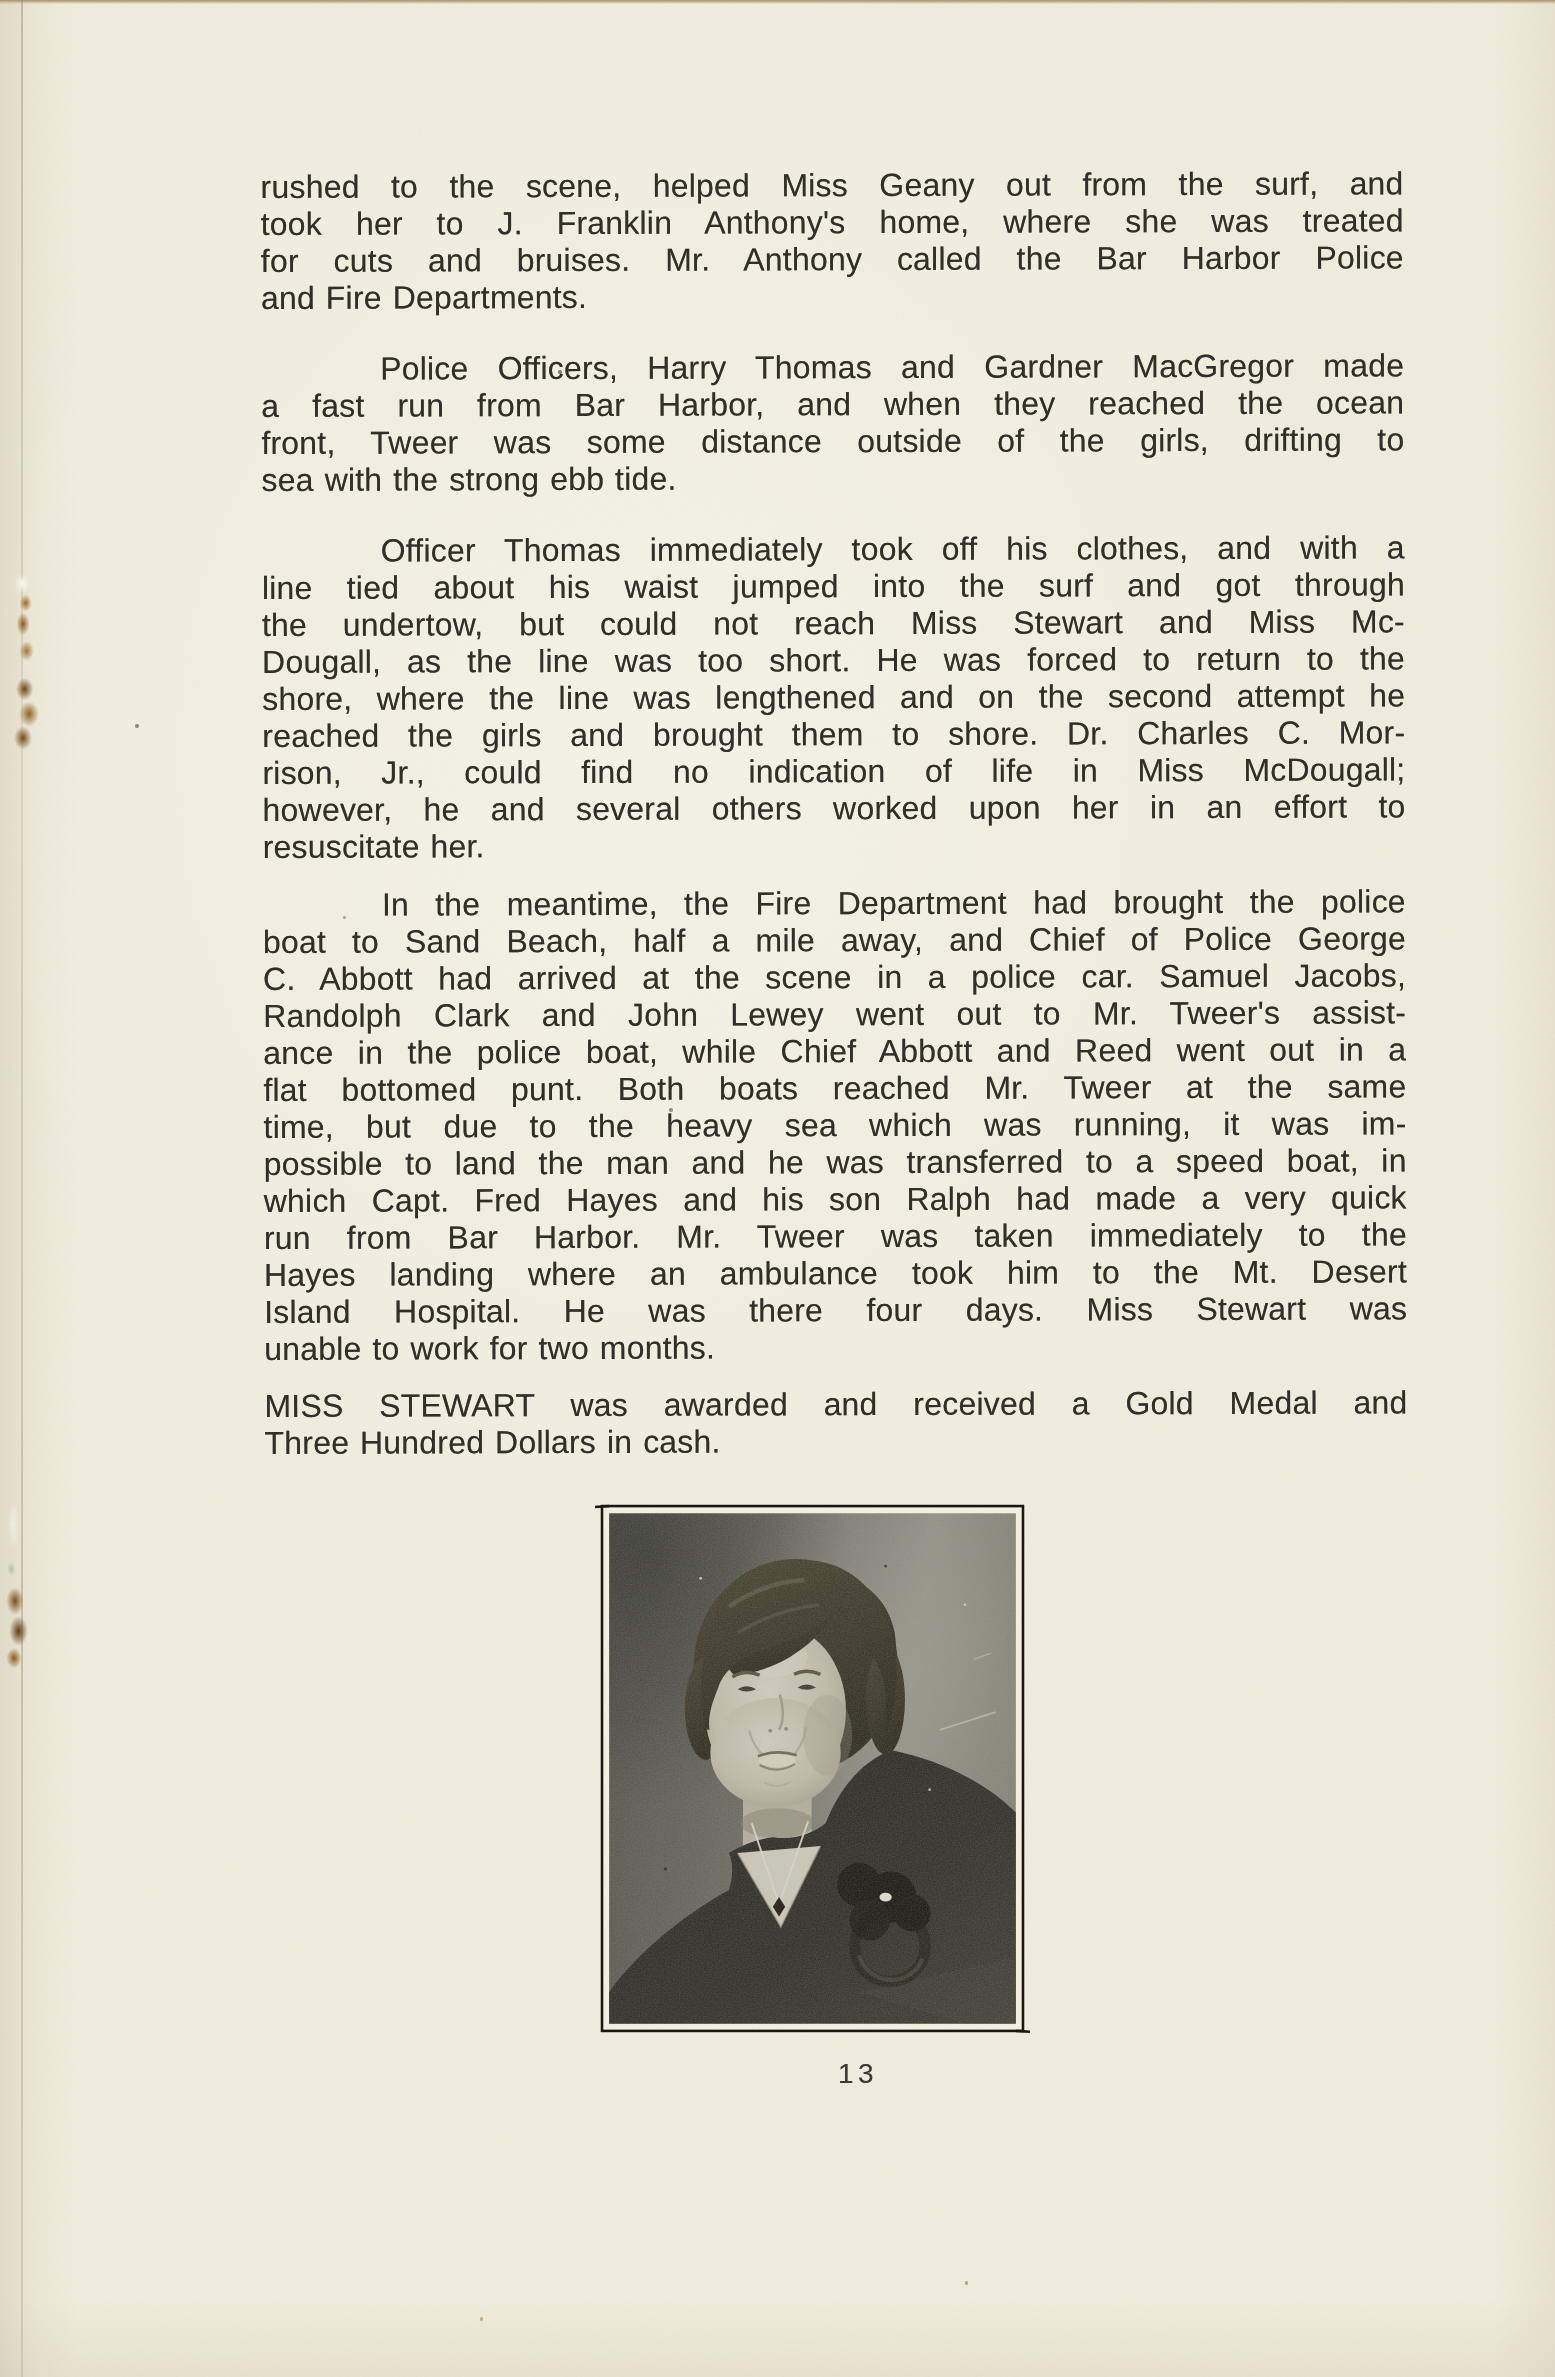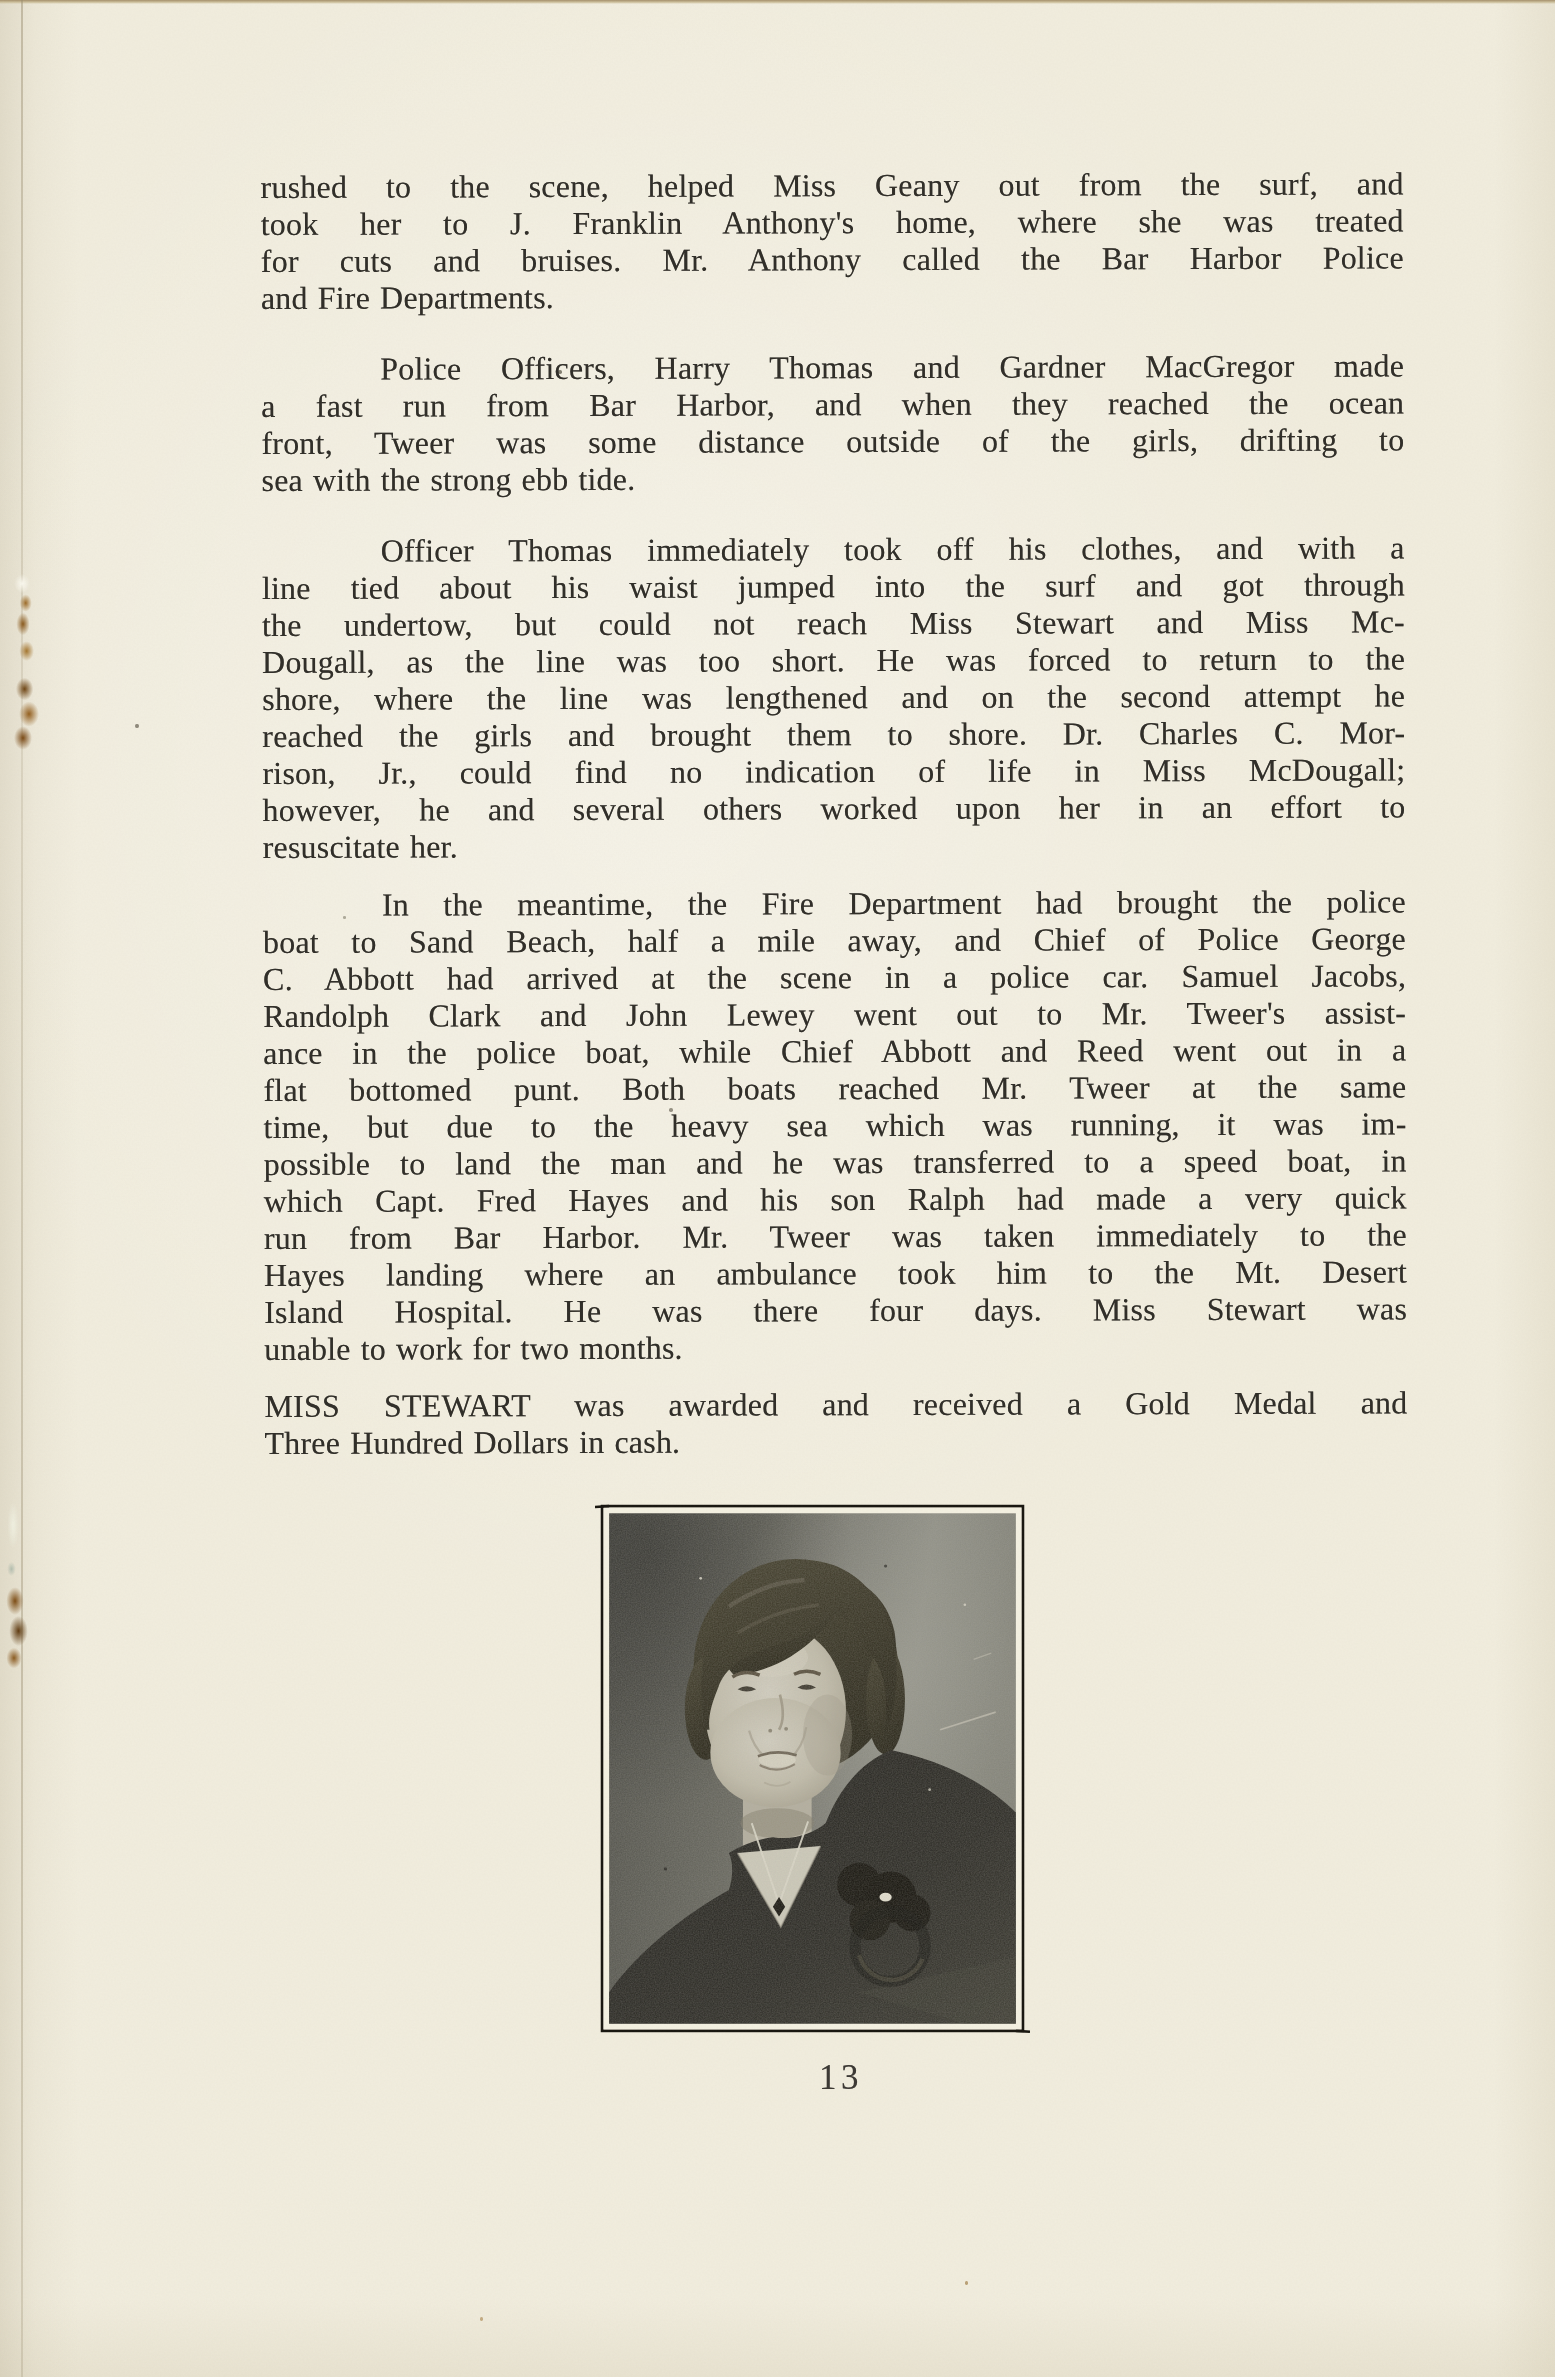--- a/index.html
+++ b/index.html
@@ -6,21 +6,21 @@
   .page{
     position:relative;
     width:1556px;height:2377px;
     background-color:#f1edde;
     background-image:
       radial-gradient(ellipse 1057px 1233px at 42% 32%, rgba(255,255,255,.30), transparent 70%),
       linear-gradient(90deg, rgba(168,156,126,.22) 0px, rgba(190,180,152,.10) 35px, transparent 79px),
       linear-gradient(270deg, rgba(196,186,156,.20) 0px, transparent 62px),
       linear-gradient(0deg, rgba(205,196,168,.25) 0px, transparent 79px);
     overflow:hidden;
-    font-family:Liberation Serif, serif;
+    font-family:Liberation Sans, sans-serif;
   }
   .edge-top{position:absolute;left:0;top:0;width:100%;height:4.4px;
     background:linear-gradient(180deg,#a5906c 0%,#cdc09c 55%,rgba(205,192,156,0) 100%);}
   .crease{position:absolute;left:21px;top:0;width:1.8px;height:100%;
     background:linear-gradient(180deg,rgba(150,138,108,.45),rgba(150,138,108,.18) 30%,rgba(150,138,108,.40) 70%,rgba(150,138,108,.25));}
   .stain{position:absolute;filter:blur(0.4px);}
   .stain-a{left:8.8px;top:573px;width:33px;height:93px;background:
     radial-gradient(ellipse 11.5px 14px at 13.2px 10.6px, rgba(252,251,242,.95), transparent 70%),
     radial-gradient(ellipse 8px 11.5px at 16.7px 30px, #9c6b28, transparent 75%),
     radial-gradient(ellipse 8.8px 15px at 14px 51px, #8a5a1d, transparent 75%),
@@ -49,22 +49,22 @@
     text-align:justify;text-align-last:justify;
     word-spacing:1.8px;letter-spacing:0.2px;
     text-shadow:0 0 0.6px rgba(47,45,40,.55);
     white-space:nowrap;
   }
   .line.last{text-align-last:left;}
   .line.ind{padding-left:119px;}
 
   .photo-frame{position:absolute;left:595px;top:1499px;width:435px;height:539px;margin:0;}
   .page-number{
-    position:absolute;left:788px;top:2058px;width:106px;
-    text-align:center;font-size:35px;letter-spacing:4.4px;color:#3b3834;
+    position:absolute;left:772px;top:2058px;width:106px;
+    text-align:right;font-size:28px;letter-spacing:4.4px;color:#3b3834;
     text-shadow:0 0 0.6px rgba(59,56,52,.5);
   }
   .paper-noise{position:absolute;left:0;top:0;width:100%;height:100%;opacity:.05;pointer-events:none;}
 </style>
 </head>
 <body>
 
 <div class="page">
 
   <div class="edge-top"></div>

